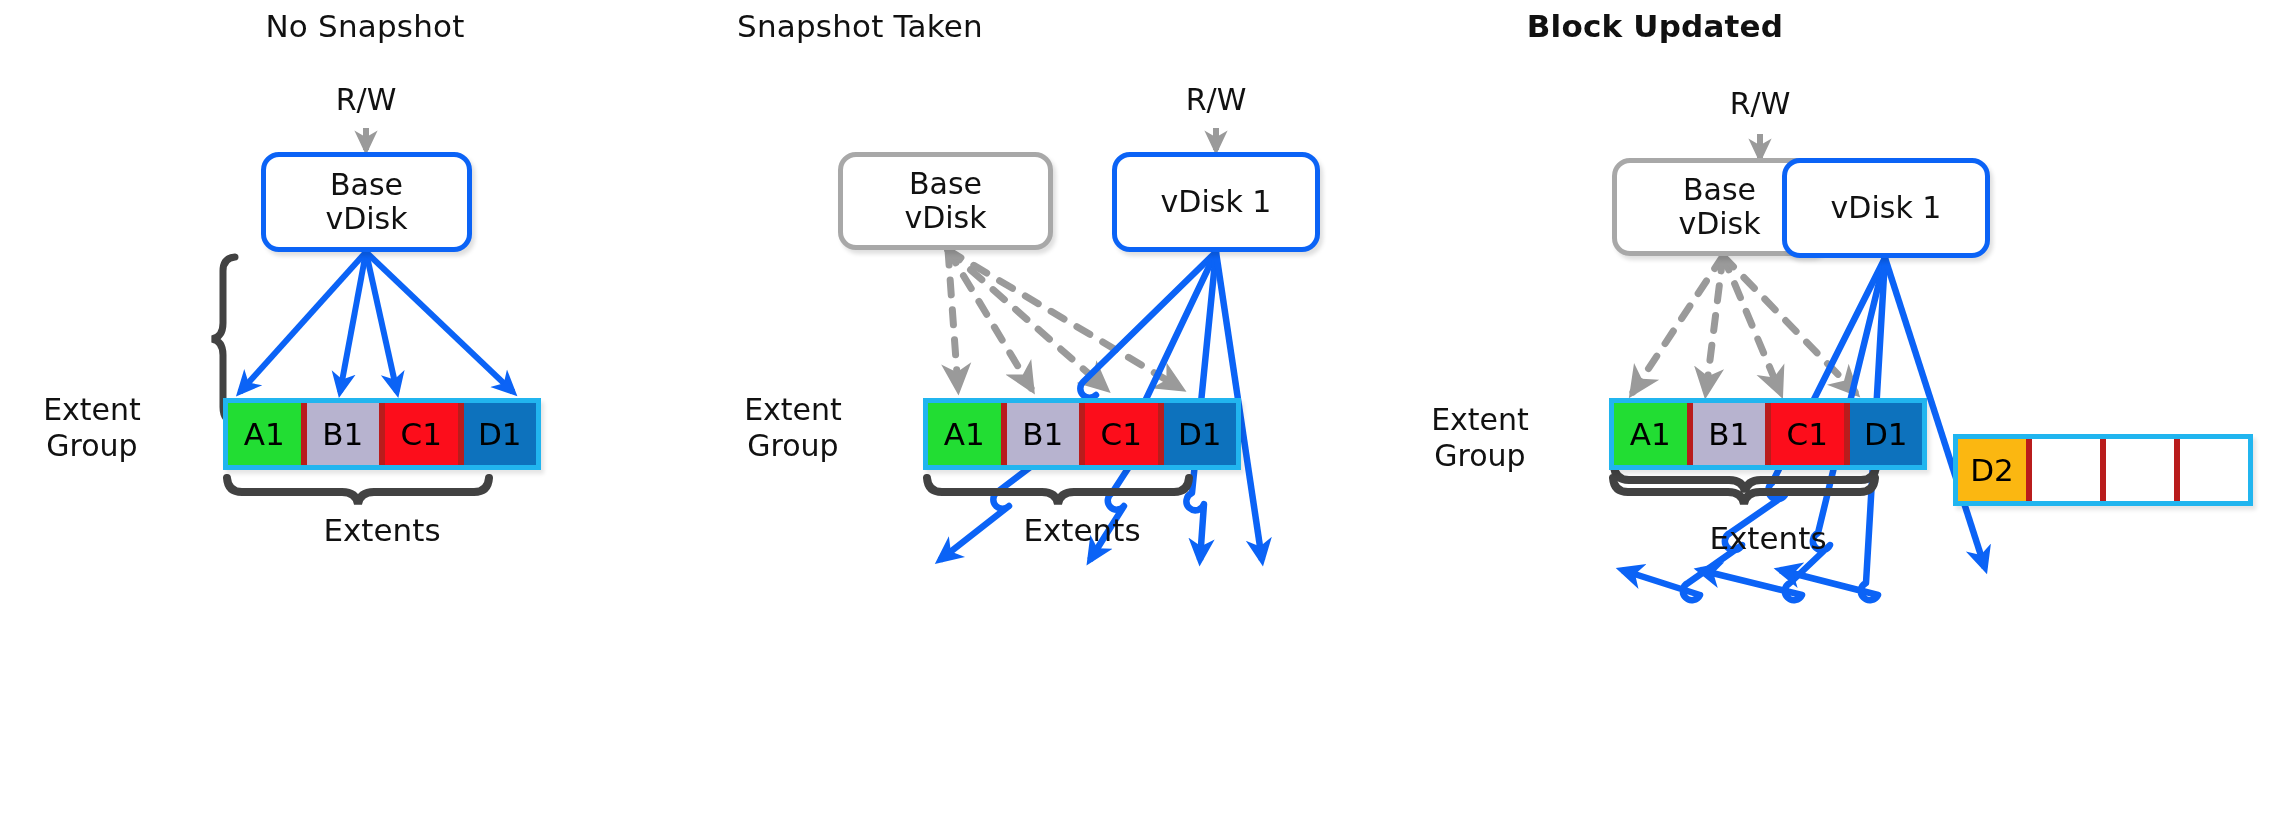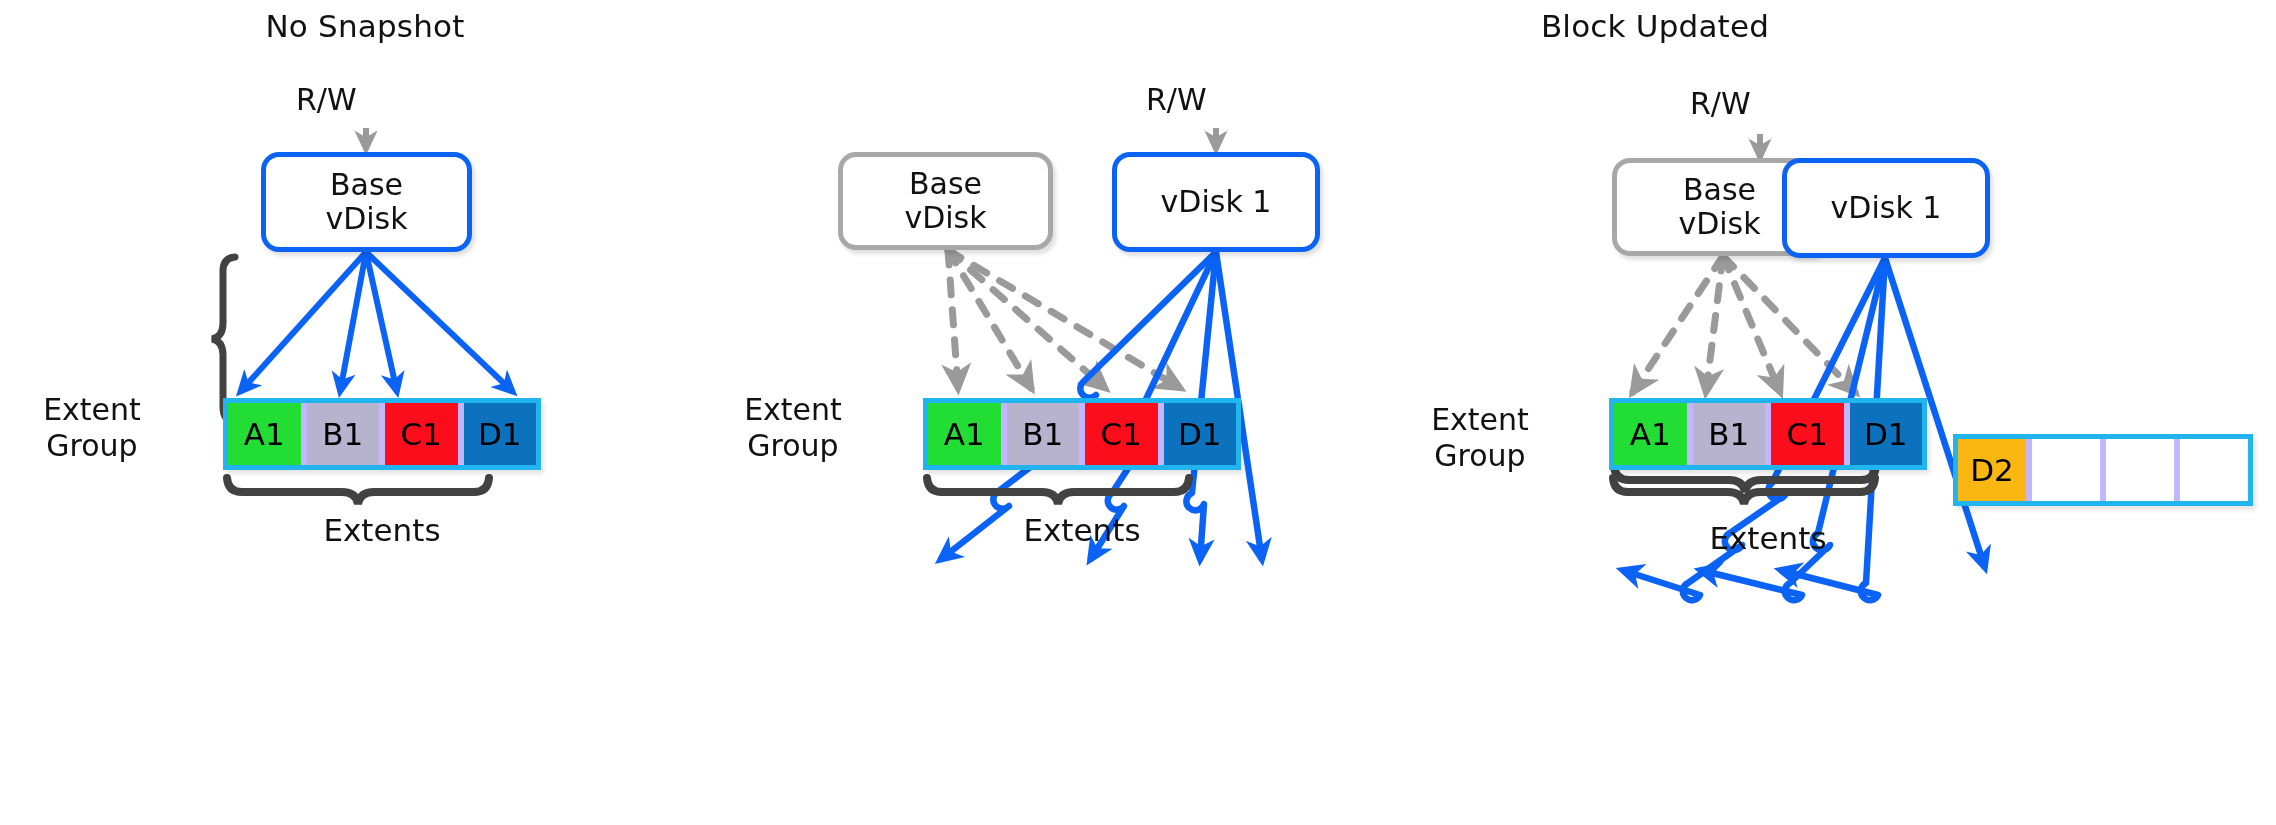--- a/index.html
+++ b/index.html
@@ -2,30 +2,30 @@
 <html><head>
 <meta charset="utf-8">
 <style>
   html,body{margin:0;padding:0;background:#ffffff;}
   body{width:2276px;height:825px;overflow:hidden;
        font-family:"DejaVu Sans","Liberation Sans",sans-serif;color:#000;}
   #stage{position:relative;width:2200px;height:825px;}
   svg.layer{position:absolute;left:0;top:0;width:2276px;height:825px;overflow:visible;}
   .panel-title{position:absolute;font-size:31px;color:#111;white-space:nowrap;
                text-align:center;letter-spacing:.2px;}
-  .rw-label{position:absolute;font-size:30px;color:#111;white-space:nowrap;text-align:left;}
+  .rw-label{position:absolute;font-size:30px;color:#111;white-space:nowrap;text-align:center;}
   .vdisk{position:absolute;box-sizing:border-box;background:#fff;border-radius:18px;
          display:flex;align-items:center;justify-content:center;text-align:center;
          font-size:30px;line-height:1.12;color:#111;
          box-shadow:3px 4px 4px rgba(0,0,0,.13);}
   .vdisk.active{border:5px solid #0b63f6;}
   .vdisk.inactive{border:5px solid #a8a8a8;}
   .side-label{position:absolute;font-size:30px;color:#111;text-align:center;line-height:1.2;
               white-space:nowrap;}
-  .eg{position:absolute;box-sizing:border-box;border:5px solid #21b5ef;background:#c4b5fd;
+  .eg{position:absolute;box-sizing:border-box;border:5px solid #21b5ef;background:#b91c1c;
       display:flex;box-shadow:3px 4px 4px rgba(0,0,0,.10);}
   .eg .cell{flex:1 1 0;box-sizing:border-box;display:flex;align-items:center;
             justify-content:center;font-size:31px;color:#000;margin:0 3px;}
   .eg .cell:first-child{margin-left:0;}
   .eg .cell:last-child{margin-right:0;}
   .extents-label{position:absolute;font-size:31px;color:#111;white-space:nowrap;text-align:center;}
 </style>
 </head>
 <body>
 
@@ -156,20 +156,21 @@
     <div class="cell" style="background:#fc0d1b;">
       <span>C1</span>
     </div>
     <div class="cell" style="background:#0d72bd;">
       <span>D1</span>
     </div>
   </div>
 
   <div class="extents-label" style="left:222px;top:512px;width:320px;">Extents</div>
 
+  <div class="panel-title" style="left:560px;top:8px;width:600px;">Snapshot Taken</div>
 
   <div class="rw-label" style="left:1146px;top:82px;width:140px;">R/W</div>
 
   <div class="vdisk inactive" style="left:838px;top:152px;width:215px;height:98px;">
     <span style="white-space:pre-line;">Base
 vDisk</span>
   </div>
 
   <div class="vdisk active" style="left:1112px;top:152px;width:208px;height:100px;">
     <span style="white-space:pre-line;">vDisk 1</span>
@@ -188,21 +189,21 @@
     <div class="cell" style="background:#fc0d1b;">
       <span>C1</span>
     </div>
     <div class="cell" style="background:#0d72bd;">
       <span>D1</span>
     </div>
   </div>
 
   <div class="extents-label" style="left:922px;top:512px;width:320px;">Extents</div>
 
-  <div class="panel-title" style="left:1080px;top:8px;width:1150px;">Block Updated</div>
+  <div class="panel-title" style="left:1080px;top:8px;width:1150px;font-weight:bold;">Block Updated</div>
 
   <div class="rw-label" style="left:1690px;top:86px;width:140px;">R/W</div>
 
   <div class="vdisk inactive" style="left:1612px;top:158px;width:215px;height:98px;">
     <span style="white-space:pre-line;">Base
 vDisk</span>
   </div>
 
   <div class="vdisk active" style="left:1782px;top:158px;width:208px;height:100px;">
     <span style="white-space:pre-line;">vDisk 1</span>

